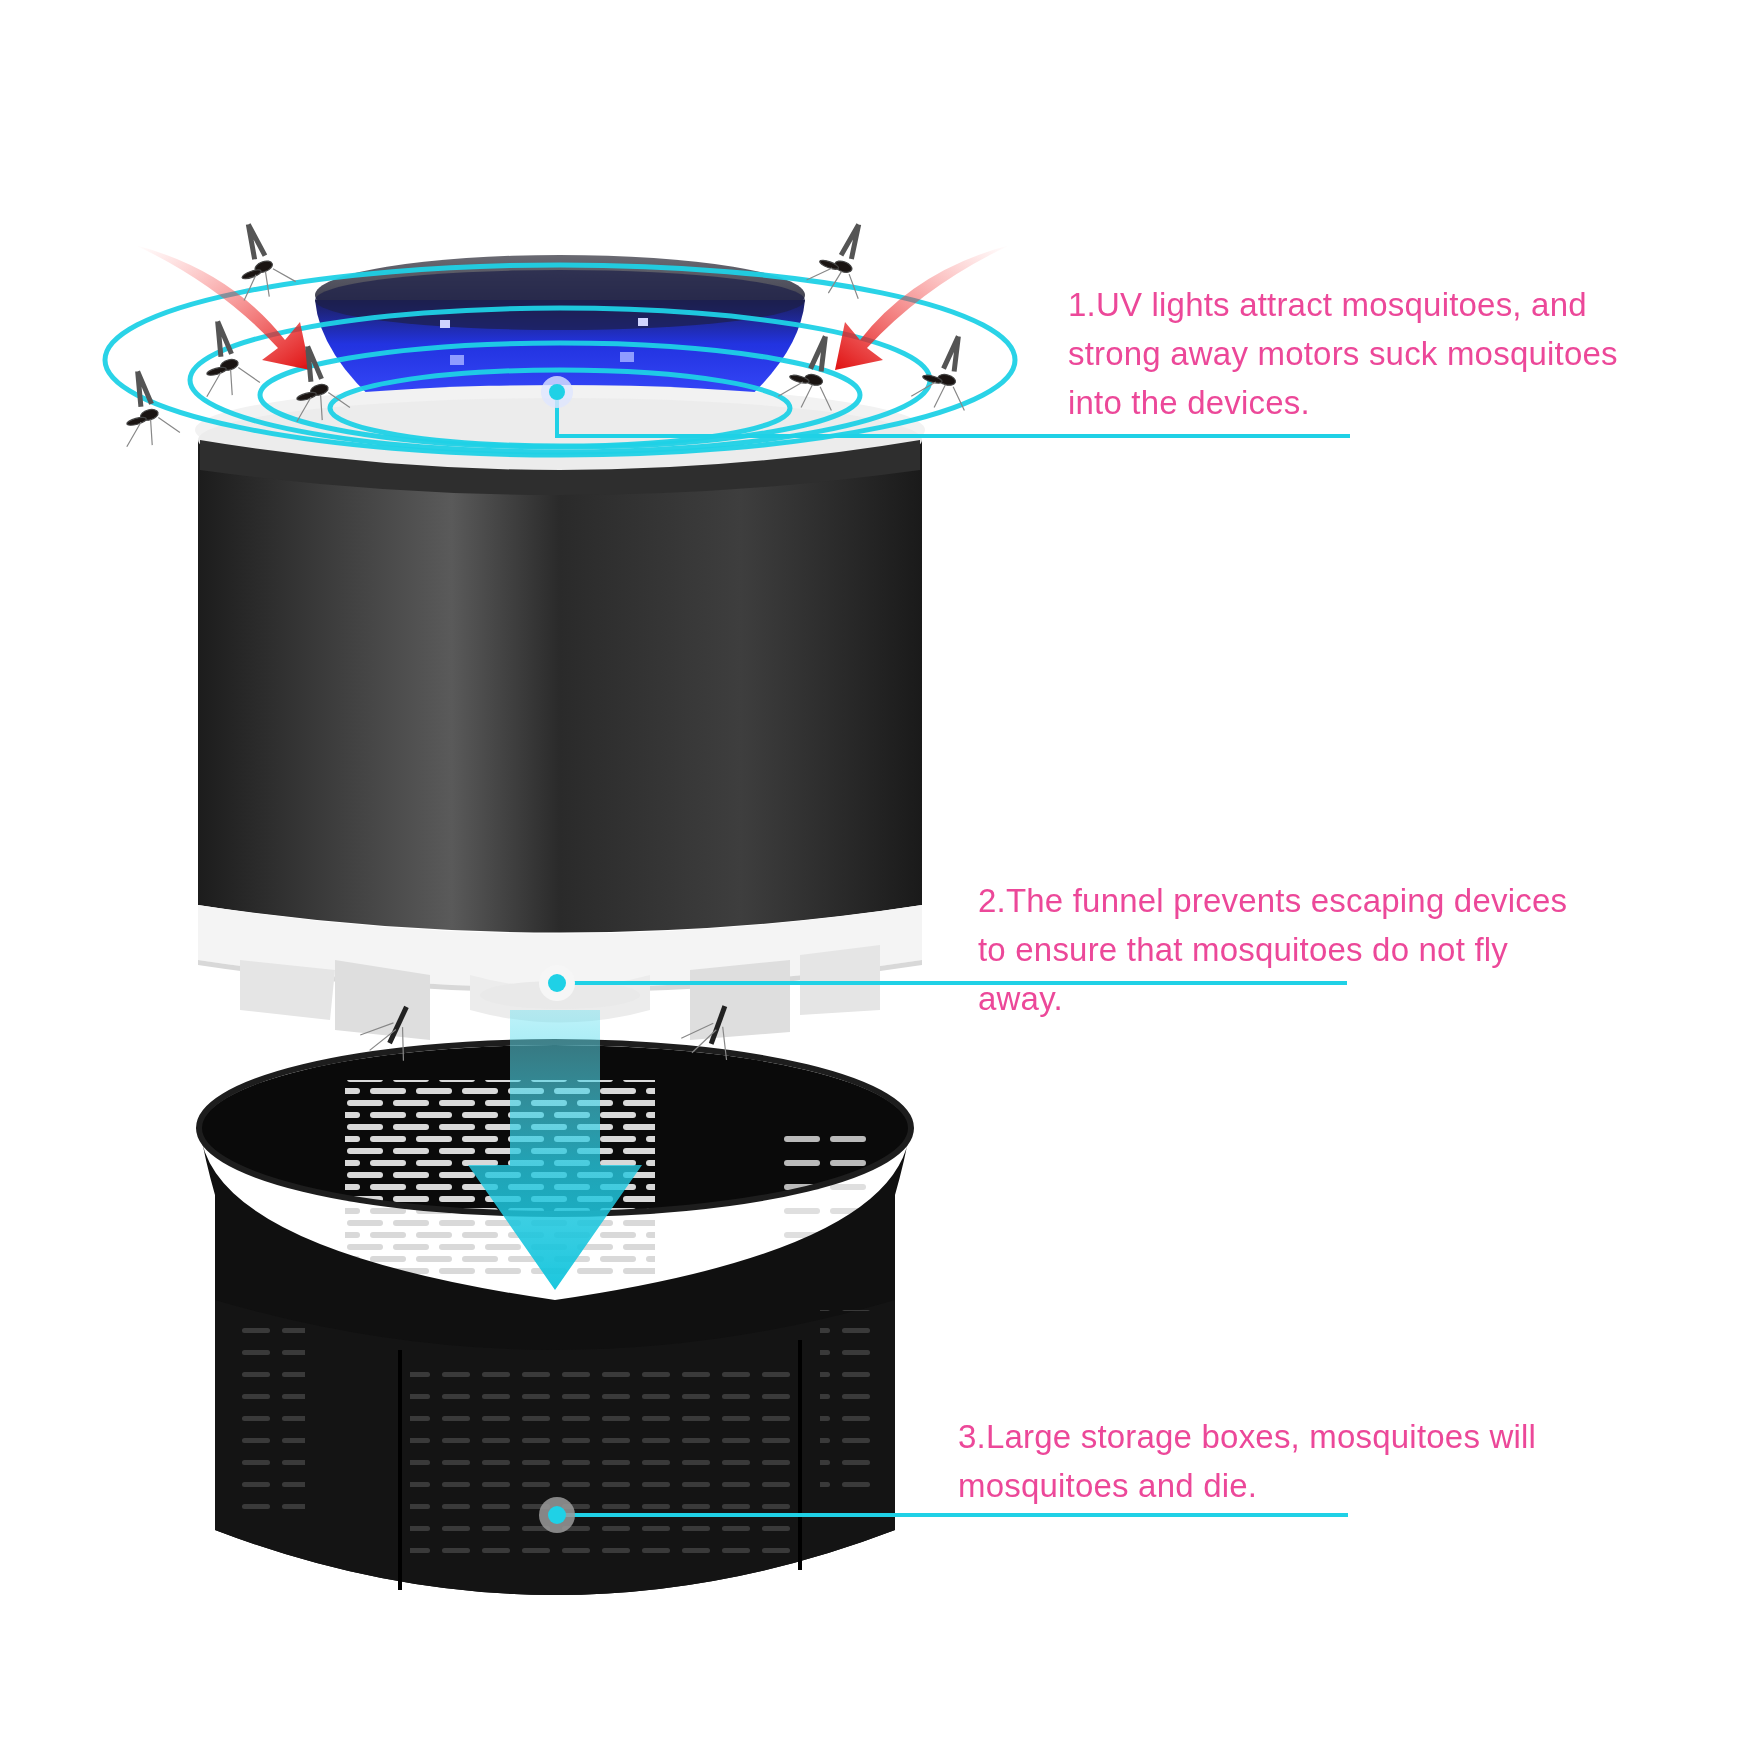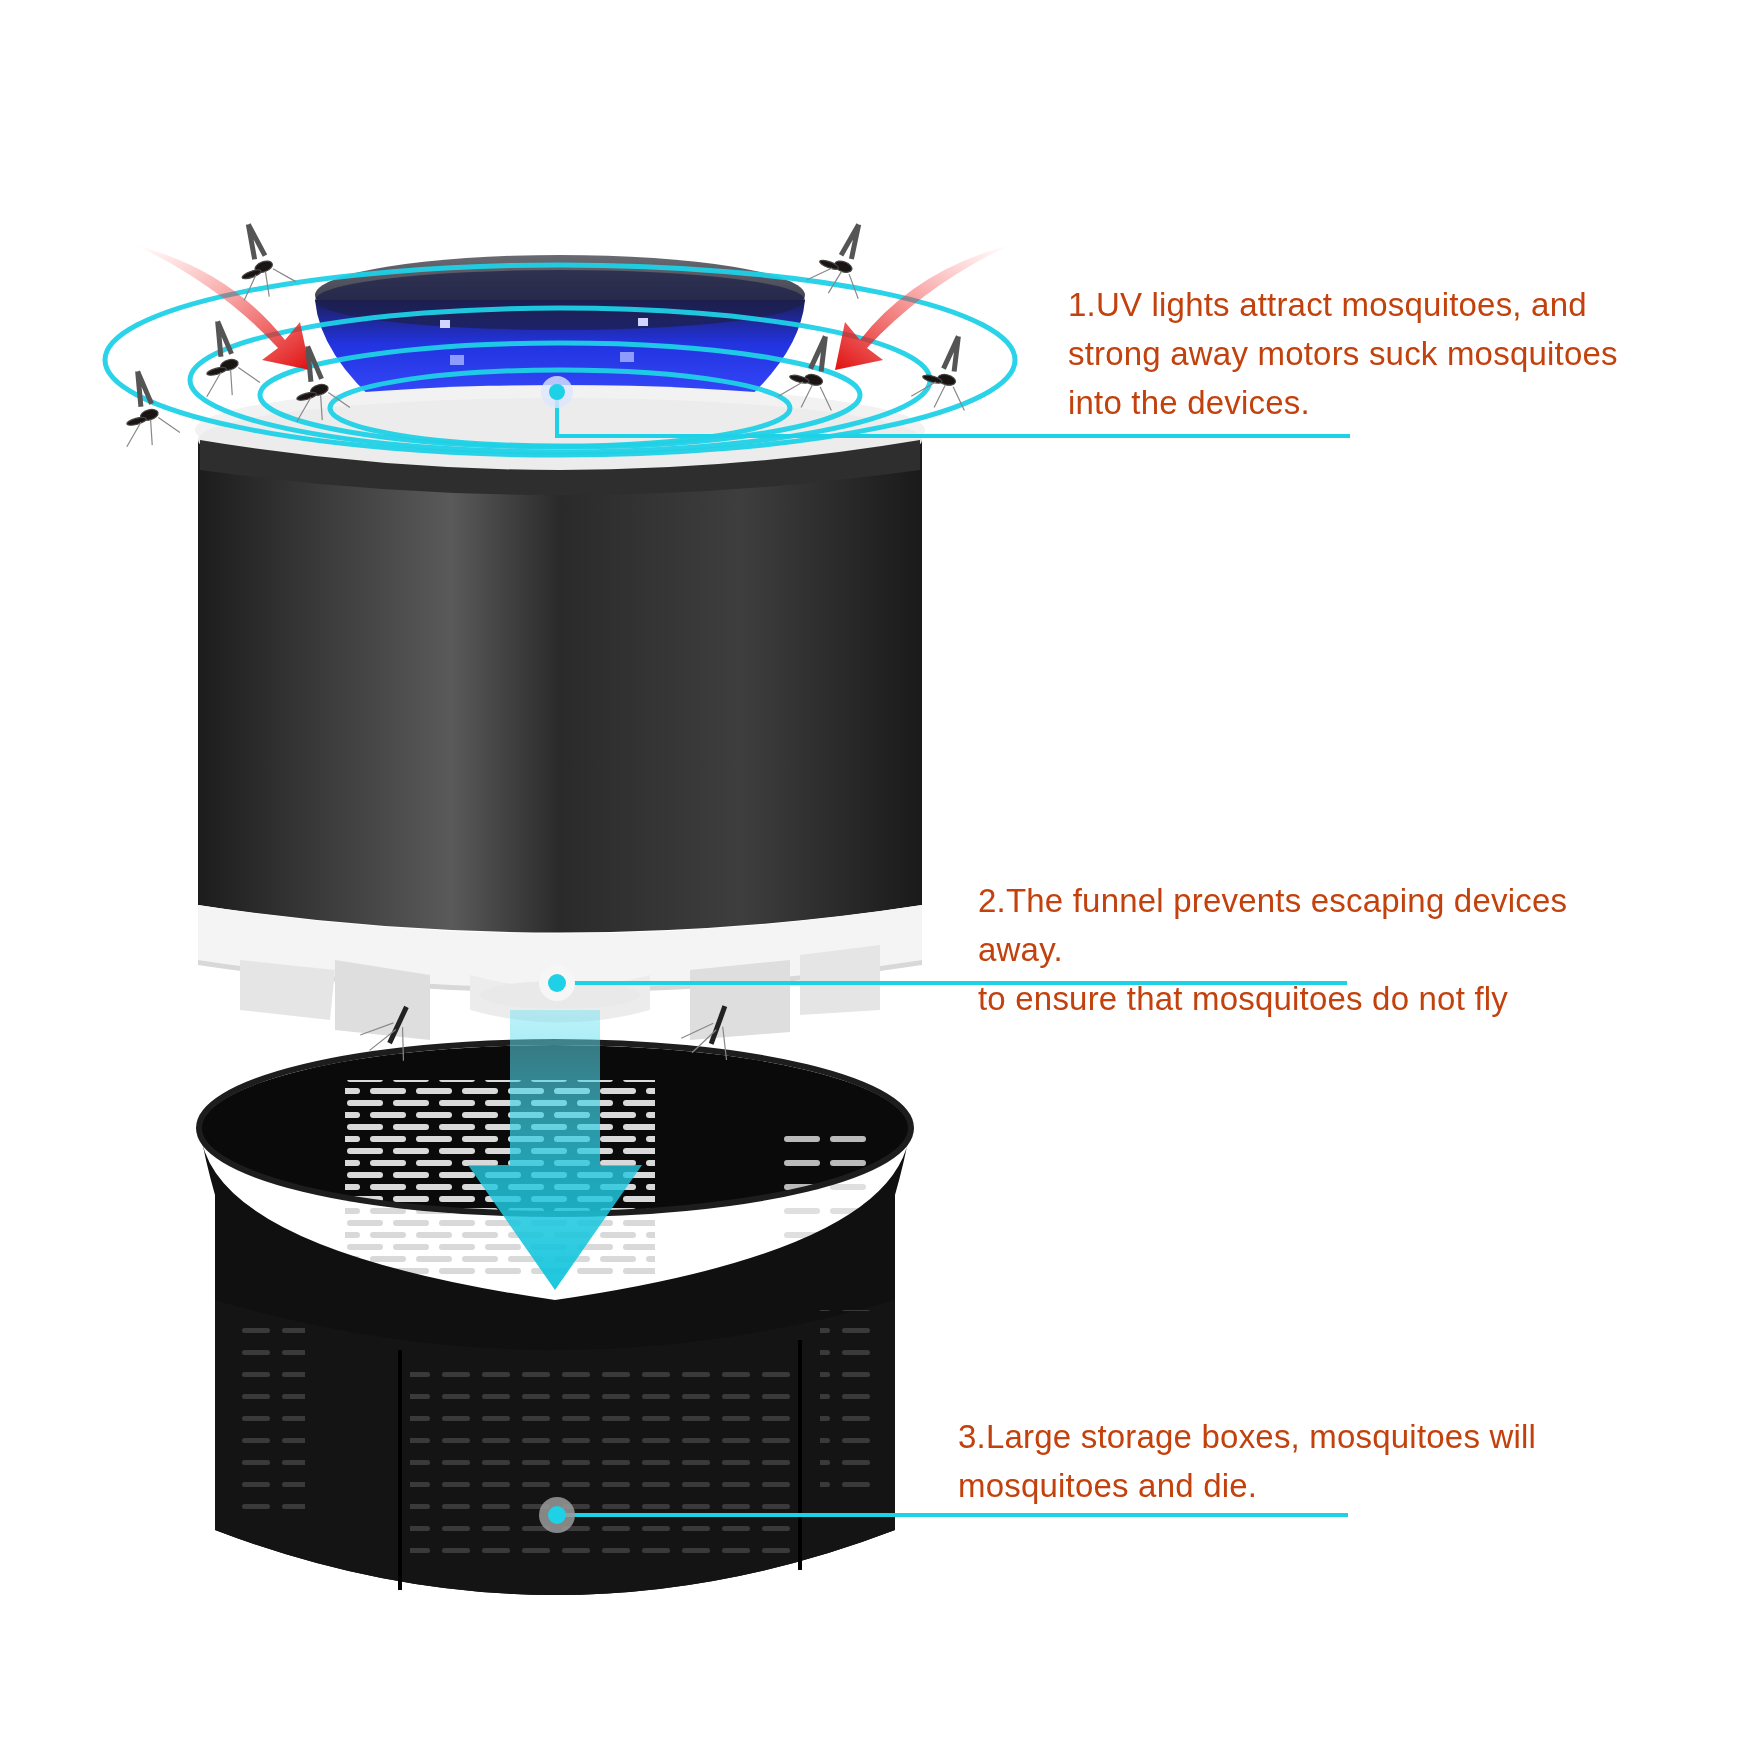--- a/index.html
+++ b/index.html
@@ -1,18 +1,18 @@
 <!DOCTYPE html>
 <html><head>
 <meta charset="utf-8">
 <style>
   html,body{margin:0;padding:0;background:#ffffff;}
   body{width:1750px;height:1750px;position:relative;overflow:hidden;font-family:"Liberation Sans","DejaVu Sans",sans-serif;}
   .stage{position:absolute;left:0;top:0;width:1750px;height:1750px;}
-  .callout-text{position:absolute;color:#c2410c;font-size:33px;line-height:49px;letter-spacing:0.2px;}
+  .callout-text{position:absolute;color:#ec4899;font-size:33px;line-height:49px;letter-spacing:0.2px;}
   .callout-text span{display:block;white-space:nowrap;}
   #c1{left:1068px;top:280px;}
   #c2{left:978px;top:876px;}
   #c3{left:958px;top:1412px;}
 </style>
 </head>
 <body>
 
 <div class="stage">
 <svg width="1750" height="1750" viewBox="0 0 1750 1750" xmlns="http://www.w3.org/2000/svg">
@@ -191,20 +191,20 @@
   </g>
 </svg>
 
 <div class="callout-text" id="c1">
   <span>1.UV lights attract mosquitoes, and</span>
   <span>strong away motors suck mosquitoes</span>
   <span>into the devices.</span>
 </div>
 <div class="callout-text" id="c2">
   <span>2.The funnel prevents escaping devices</span>
+  <span>to ensure that mosquitoes do not fly</span>
   <span>away.</span>
-  <span>to ensure that mosquitoes do not fly</span>
 </div>
 <div class="callout-text" id="c3">
   <span>3.Large storage boxes, mosquitoes will</span>
   <span>mosquitoes and die.</span>
 </div>
 </div>
 
 </body></html>

